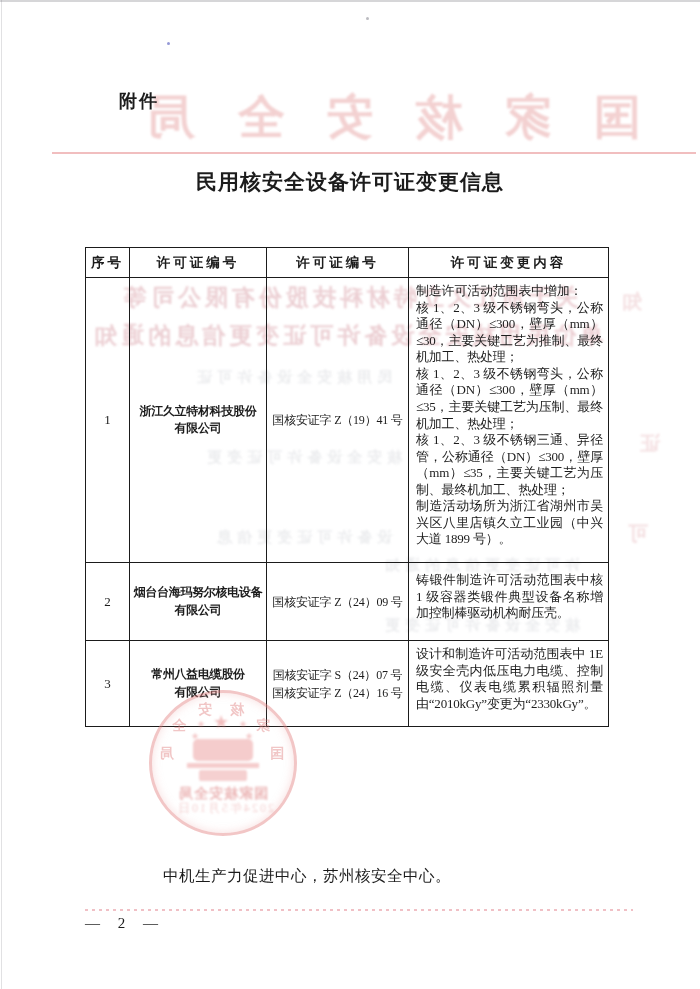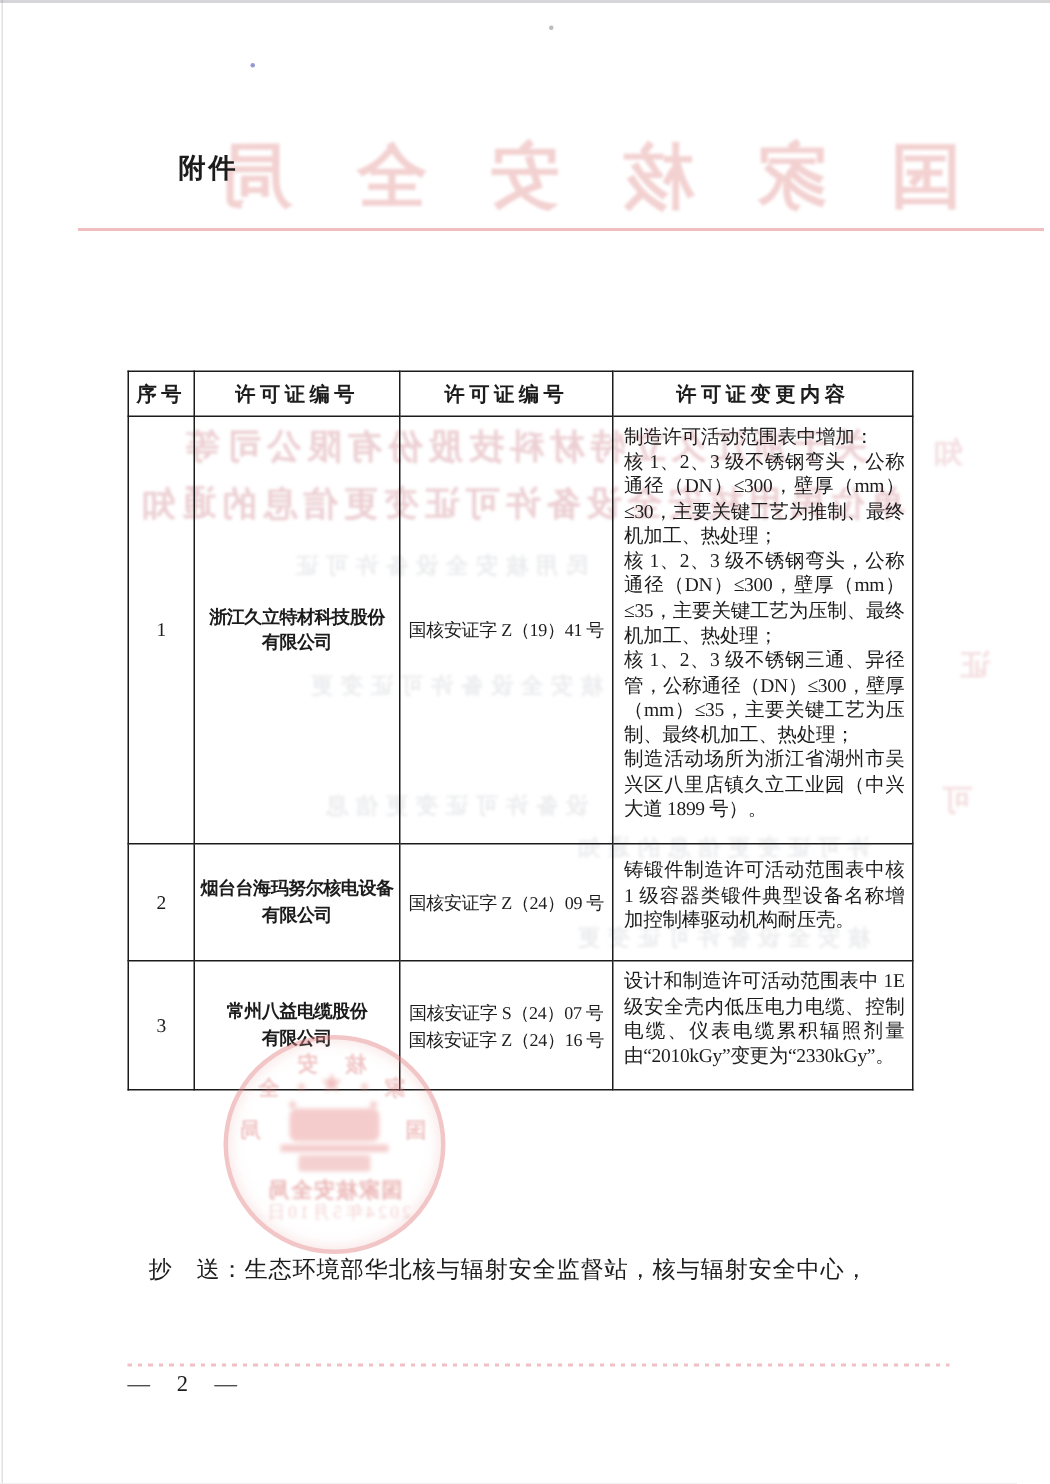--- a/index.html
+++ b/index.html
@@ -47,21 +47,21 @@
   .bleed-margin-char{
     position:absolute;font-size:20px;font-weight:bold;
     color:rgba(220,150,155,.3);filter:blur(1px);pointer-events:none;
   }
   .bm1{left:622px;top:288px;}
   .bm2{left:640px;top:430px;}
   .bm3{left:628px;top:520px;}
 
   
   .attachment{
-    position:absolute;left:88px;top:100px;
+    position:absolute;left:88px;top:89px;
     font-size:18px;font-weight:bold;letter-spacing:2px;padding-left:31px;
   }
   .title{
     position:absolute;left:0;top:168px;width:700px;margin:0;
     text-align:center;font-size:21px;font-weight:bold;letter-spacing:1px;
   }
 
   table.lic{
     position:absolute;left:85px;top:247px;width:523px;
     border-collapse:collapse;table-layout:fixed;
@@ -171,20 +171,21 @@
   <div class="bleed-faint bf1 mirror">民用核安全设备许可证</div>
   <div class="bleed-faint bf2 mirror">核安全设备许可证变更</div>
   <div class="bleed-faint bf3 mirror">设备许可证变更信息</div>
   <div class="bleed-faint bf4 mirror">许可证变更信息的通知</div>
   <div class="bleed-faint bf5 mirror">核安全设备许可证变更</div>
   <div class="bleed-margin-char bm1 mirror">知</div>
   <div class="bleed-margin-char bm2 mirror">证</div>
   <div class="bleed-margin-char bm3 mirror">可</div>
 
   <div class="attachment">附件</div>
+  <h1 class="title">民用核安全设备许可证变更信息</h1>
 
   <table class="lic">
     <colgroup>
         <col class="c1">
         <col class="c2">
         <col class="c3">
         <col class="c4">
       </colgroup>
     <thead>
       <tr>
@@ -238,17 +239,17 @@
       <span class="star-s ss3">★</span>
       <span class="star-s ss4">★</span>
       <div class="gate-top"></div>
       <div class="gate-mid"></div>
       <div class="gate-base"></div>
     </div>
     <div class="seal-name mirror">国家核安全局</div>
   </div>
   <div class="seal-date mirror">2024年5月10日</div>
 
-  <div class="cc1">抄　送：生态环境部华北核与辐射安全监督站，核与辐射安全中心，</div>
+  <div class="cc2">中机生产力促进中心，苏州核安全中心。</div>
   <div class="bleed-dotline"></div>
   <div class="pageno">— 2 —</div>
 
 </div>
 
 </body></html>

